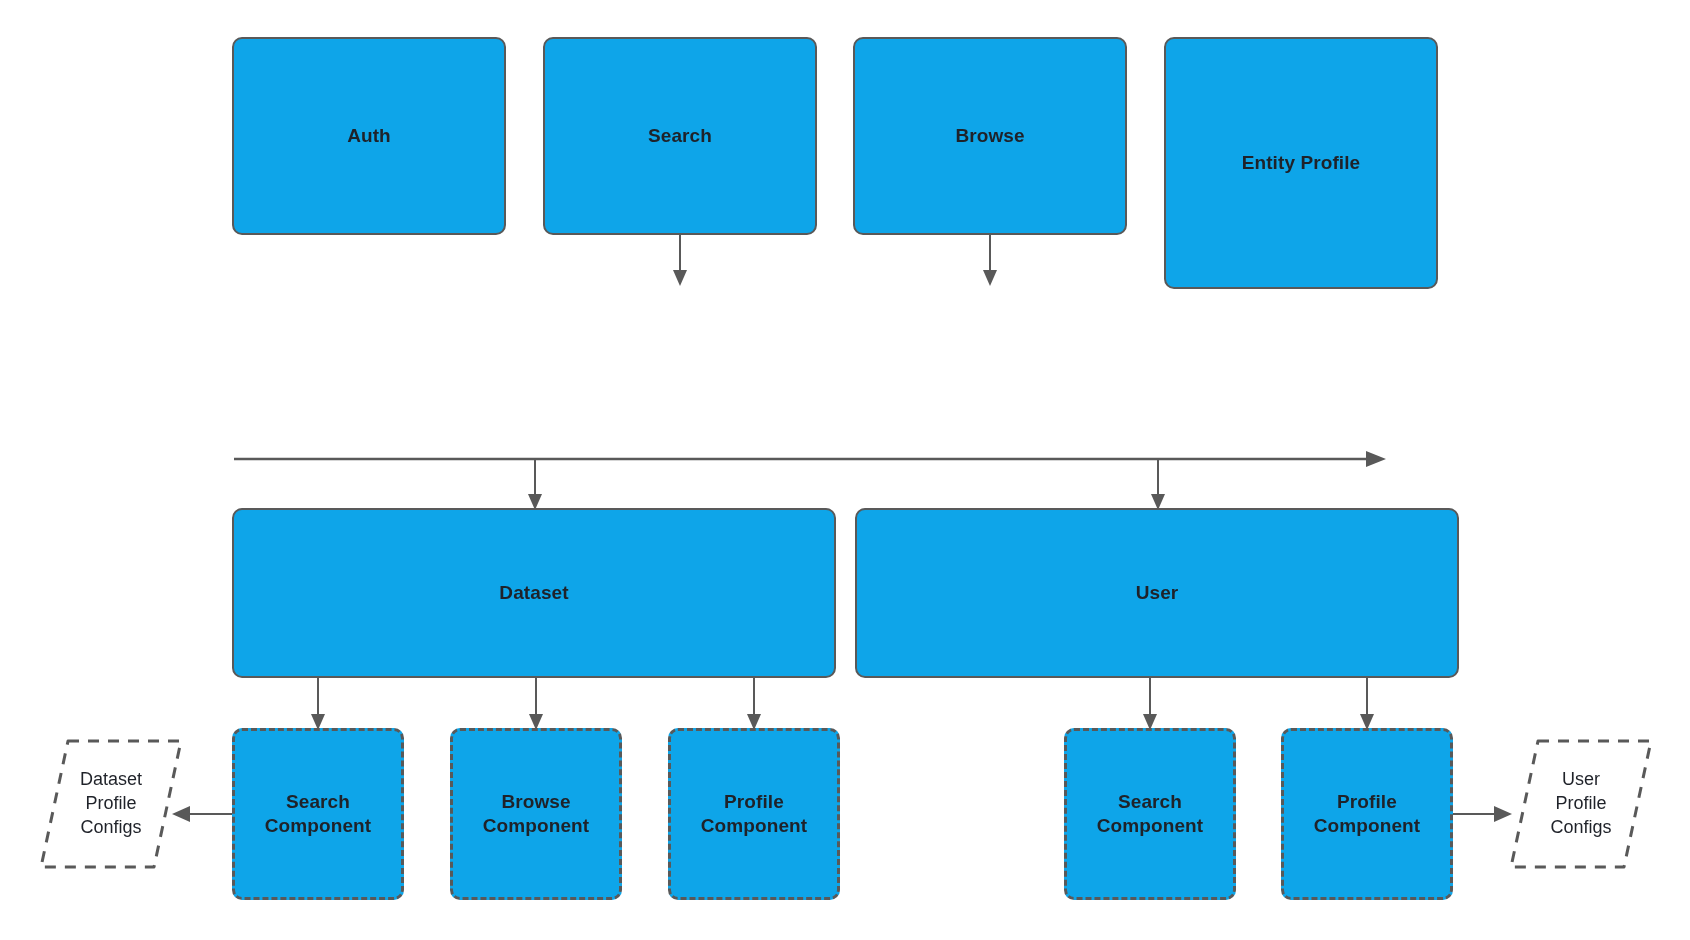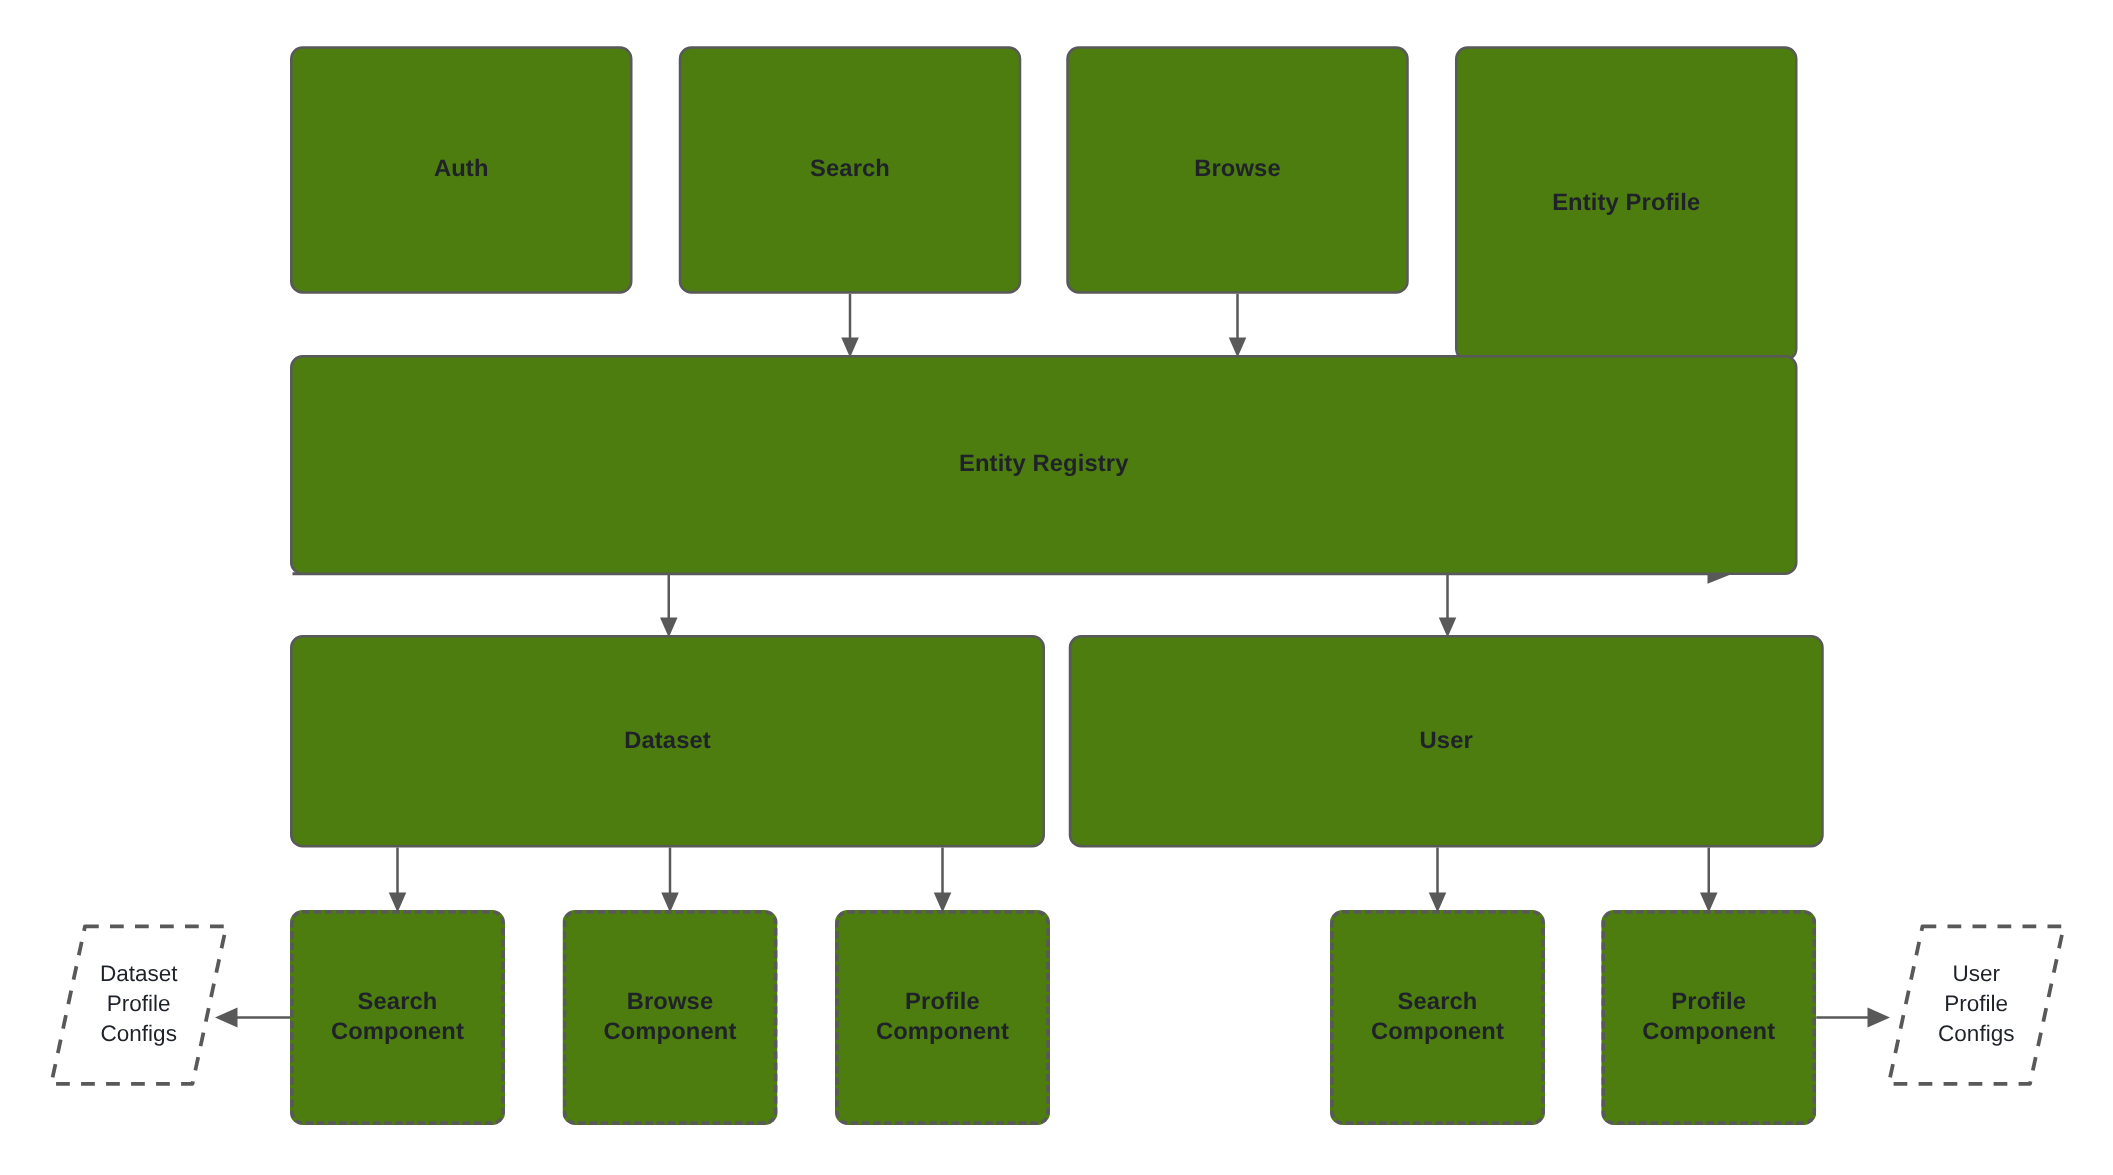--- a/index.html
+++ b/index.html
@@ -19,21 +19,21 @@
     overflow: hidden;
   }
   
   .node {
     position: absolute;
     box-sizing: border-box;
     display: flex;
     align-items: center;
     justify-content: center;
     text-align: center;
-    background: #4d7c0f;
+    background: #0ea5e9;
     border: 2.5px solid #595959;
     border-radius: 10px;
     color: #1f2229;
     font-weight: bold;
     font-size: 19px;
     line-height: 1.28;
     letter-spacing: 0.1px;
   }
   .node.dashed {
     border-style: dashed;
@@ -176,23 +176,20 @@
   </div>
 
   <div class="node" style="left:853px; top:37px; width:274px; height:198px;">
     <span class="node-label">Browse</span>
   </div>
 
   <div class="node" style="left:1164px; top:37px; width:274px; height:252px;">
     <span class="node-label">Entity Profile</span>
   </div>
 
-  <div class="node" style="left:232px; top:284px; width:1206px; height:176px;">
-    <span class="node-label">Entity Registry</span>
-  </div>
 
   <div class="node" style="left:232px; top:508px; width:604px; height:170px;">
     <span class="node-label">Dataset</span>
   </div>
 
   <div class="node" style="left:855px; top:508px; width:604px; height:170px;">
     <span class="node-label">User</span>
   </div>
 
   <div class="node dashed" style="left:232px; top:728px; width:172px; height:172px;">

